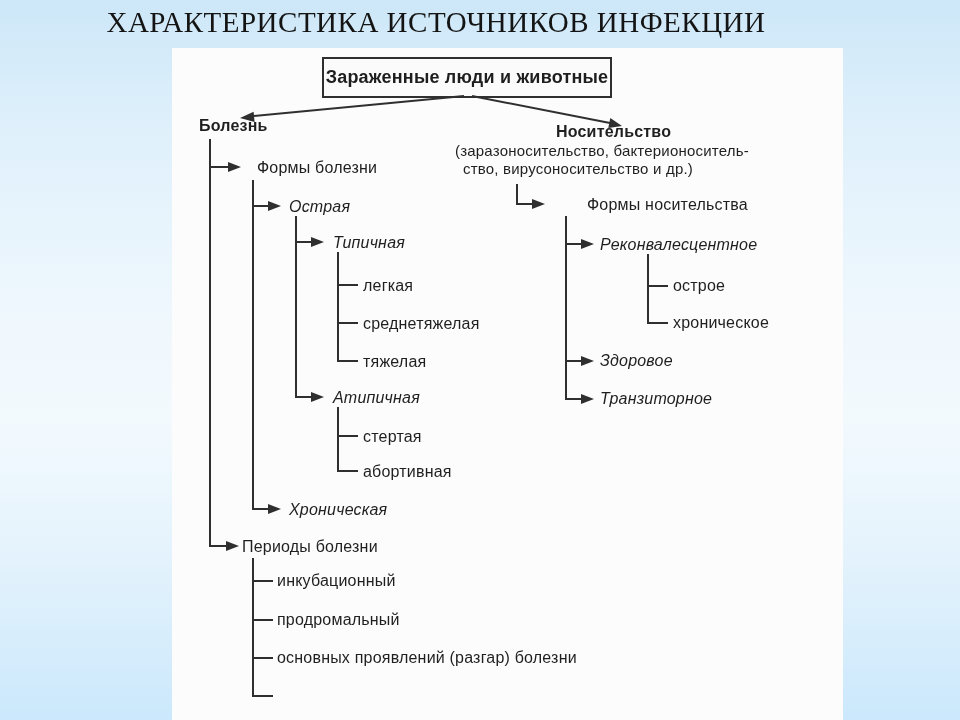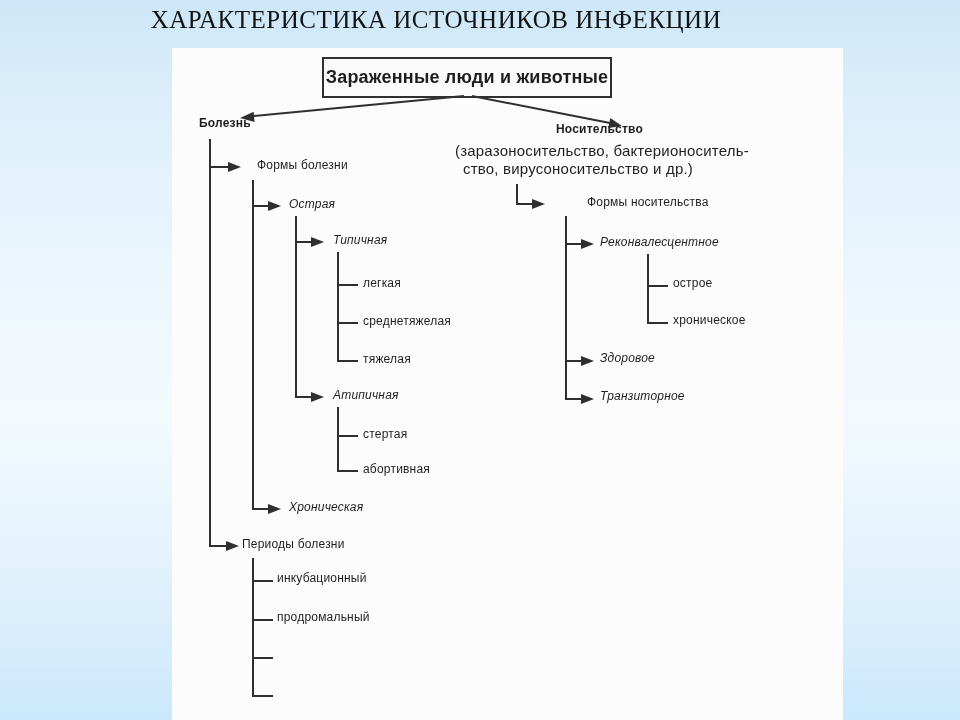--- a/index.html
+++ b/index.html
@@ -8,37 +8,37 @@
     font-family:"Liberation Sans",sans-serif;
   }
   .slide{
     position:relative;width:960px;height:720px;
     background:linear-gradient(180deg,#cde7f8 0%,#dff0fb 18%,#eef7fd 42%,#f3fafe 58%,#e3f2fc 78%,#cbe8fc 100%);
   }
   .slide-title{
     position:absolute;left:0;top:6px;width:872px;
     text-align:center;
     font-family:"Liberation Serif",serif;
-    font-size:25px;font-weight:500;letter-spacing:.5px;color:#141414;
+    font-size:29px;font-weight:500;letter-spacing:.5px;color:#141414;
     white-space:nowrap;
   }
   .panel{
     position:absolute;left:172px;top:48px;width:671px;height:672px;
     background:#fcfcfc;
   }
   .root-box{
     position:absolute;left:322px;top:57px;width:286px;height:37px;
     border:2px solid #2f2f2f;background:#fbfbfb;
     display:flex;align-items:center;justify-content:center;
     font-size:18px;font-weight:bold;color:#1e1e1e;letter-spacing:.2px;
     white-space:nowrap;
   }
   .branch-svg{position:absolute;left:0;top:0;width:960px;height:720px;pointer-events:none;}
   .lbl{
-    position:absolute;font-size:12px;color:#1f1f1f;
+    position:absolute;font-size:16px;color:#1f1f1f;
     white-space:nowrap;letter-spacing:.2px;line-height:1.1;
   }
   .bold{font-weight:bold;}
   .it{font-style:italic;}
   .sm{font-size:15px;}
   .vline{position:absolute;width:2px;background:#2f2f2f;}
   .hline{position:absolute;height:2px;background:#2f2f2f;}
   .arr{
     position:absolute;width:0;height:0;
     border-top:5px solid transparent;border-bottom:5px solid transparent;
@@ -107,20 +107,21 @@
   <div class="hline" style="left:209px;top:545px;width:17px;"></div>
   <div class="arr" style="left:226px;top:541px;"></div>
   <div class="lbl" style="left:242px;top:538px;">Периоды болезни</div>
   <div class="vline" style="left:252px;top:558px;height:139px;"></div>
 
   <div class="hline" style="left:252px;top:580px;width:21px;"></div>
   <div class="lbl" style="left:277px;top:572px;">инкубационный</div>
   <div class="hline" style="left:252px;top:619px;width:21px;"></div>
   <div class="lbl" style="left:277px;top:611px;">продромальный</div>
   <div class="hline" style="left:252px;top:657px;width:21px;"></div>
+  <div class="lbl" style="left:277px;top:649px;">основных проявлений (разгар) болезни</div>
   <div class="hline" style="left:252px;top:695px;width:21px;"></div>
 
   <div class="lbl bold" style="left:556px;top:123px;">Носительство</div>
   <div class="lbl sm" style="left:455px;top:143px;">(заразоносительство, бактерионоситель-</div>
   <div class="lbl sm" style="left:455px;top:161px;margin-left:8px;">ство, вирусоносительство и др.)</div>
 
   <div class="vline" style="left:516px;top:184px;height:21px;"></div>
   <div class="hline" style="left:516px;top:203px;width:16px;"></div>
   <div class="arr" style="left:532px;top:199px;"></div>
   <div class="lbl" style="left:551px;top:196px;margin-left:36px;">Формы носительства</div>

